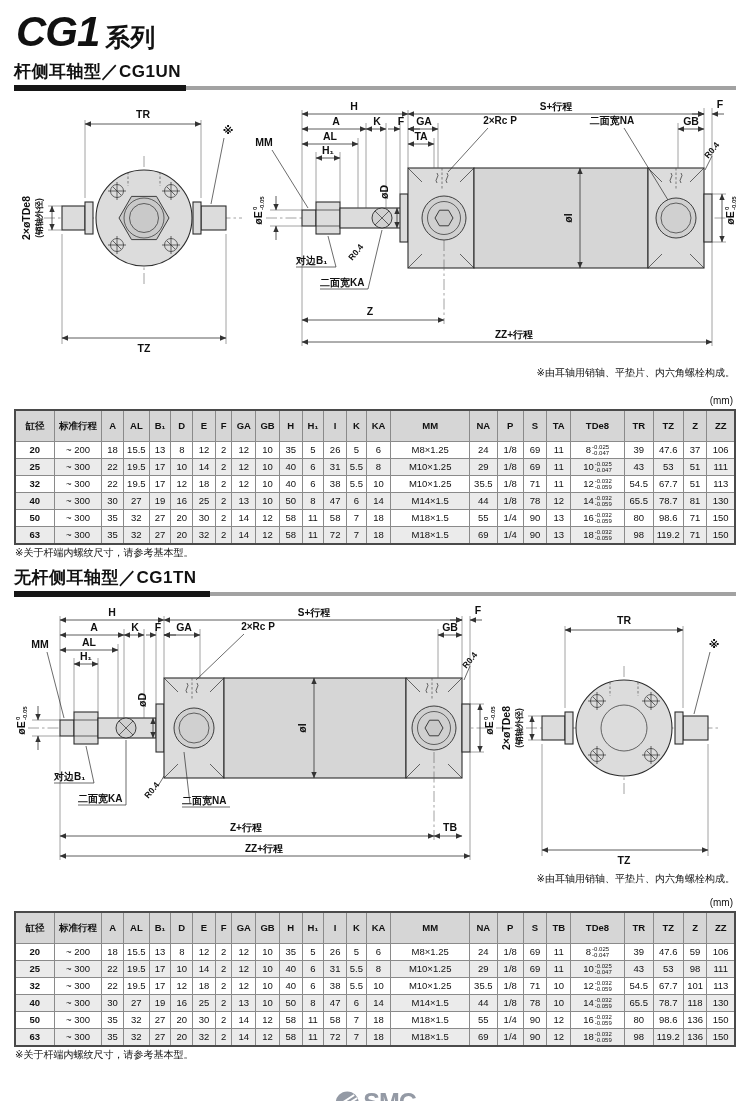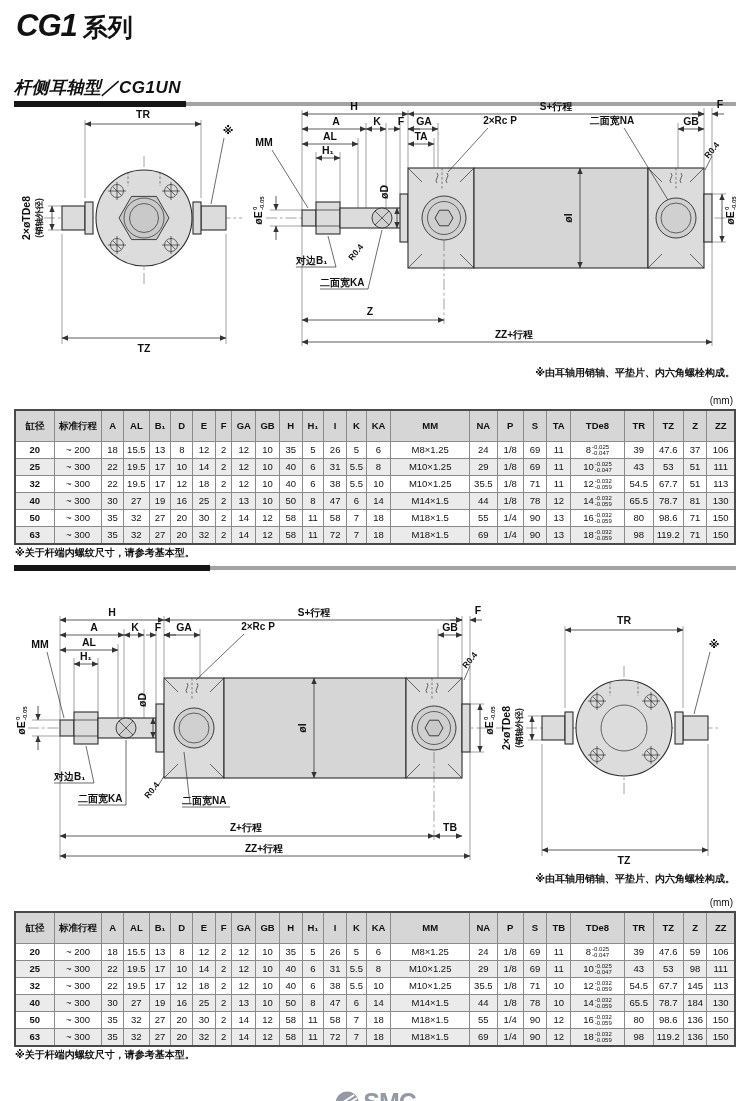--- a/index.html
+++ b/index.html
@@ -3,21 +3,21 @@
 <meta charset="utf-8">
 <style>
   html,body{margin:0;padding:0;background:#ffffff;}
   body{
     width:750px;height:1101px;position:relative;
     font-family:"Liberation Sans","DejaVu Sans",sans-serif;
     color:#111;
   }
   
   .page-title{position:absolute;left:16px;top:8px;white-space:nowrap;}
-  .page-title .model{font-style:italic;font-weight:800;font-size:31px;letter-spacing:-1px;}
+  .page-title .model{font-style:italic;font-weight:800;font-size:42px;letter-spacing:-1px;}
   .page-title .suffix{font-weight:700;font-size:25px;margin-left:6px;}
   .section-head{position:absolute;left:14px;width:722px;}
   .sec-title{font-size:17px;font-weight:700;letter-spacing:0.5px;margin-bottom:3px;white-space:nowrap;}
   .sec-bar{height:4px;background:#a2a2a2;position:relative;}
   .sec-bar .dark{position:absolute;left:0;top:-1px;height:6px;background:#161616;}
   
   .drawing{position:absolute;left:14px;}
   svg text{fill:#101010;}
   .lbl{font:700 10.5px "Liberation Sans","DejaVu Sans",sans-serif;}
   .lblcn{font:700 10px "Liberation Sans","DejaVu Sans",sans-serif;}
@@ -27,21 +27,21 @@
   .body{fill:#dcdcdc;stroke:#2c2c2c;stroke-width:1.1;}
   .body2{fill:#d6d6d6;stroke:#2c2c2c;stroke-width:1.1;}
   .boss{fill:#d0d0d0;stroke:#2c2c2c;stroke-width:0.9;}
   .hexf{fill:#c9c9c9;stroke:#2c2c2c;stroke-width:0.9;}
   .thin{stroke:#2c2c2c;stroke-width:0.7;fill:none;}
   .dim{stroke:#333;stroke-width:0.8;fill:none;}
   .ext{stroke:#555;stroke-width:0.55;fill:none;}
   .cl{stroke:#555;stroke-width:0.55;fill:none;stroke-dasharray:11 3 2.5 3;}
   .dash{stroke:#555;stroke-width:0.7;fill:none;stroke-dasharray:2.5 2;}
   
-  .note{position:absolute;font-size:10px;font-weight:700;white-space:nowrap;}
+  .note{position:absolute;font-size:10px;font-weight:400;white-space:nowrap;}
   .unit{position:absolute;font-size:10px;font-weight:400;}
   
   .spec{position:absolute;left:14px;width:722px;border-collapse:collapse;table-layout:fixed;
         font-size:9.5px;border:2px solid #4a4a4a;}
   .spec th,.spec td{border:1px solid #8a8a8a;text-align:center;padding:0;overflow:hidden;}
   .spec thead th{background:#d6d6d6;height:30px;font-weight:700;line-height:1.15;font-size:9.5px;}
   .spec tbody td{height:16px;line-height:1;}
   .spec tbody tr.alt td{background:#ebebeb;}
   .spec td.bore{font-weight:700;}
   .tstack{display:inline-flex;flex-direction:column;font-size:6px;line-height:1.05;
@@ -51,21 +51,21 @@
                display:flex;align-items:center;gap:3px;color:#949aa5;}
   .footer-logo .smc-text{font-weight:800;font-size:25px;letter-spacing:-1px;}
 </style>
 </head>
 <body>
 
 <div class="page-title">
   <span class="model">CG1</span><span class="suffix">系列</span>
 </div>
 
-<div class="section-head" style="top:76px;font-style:italic;">
+<div class="section-head" style="top:60px;">
   <div class="sec-title">杆侧耳轴型／CG1UN</div>
   <div class="sec-bar">
       <span class="dark" style="width:172px;"></span>
     </div>
 </div>
 
 <svg class="drawing" style="top:98px;" width="722" height="262" viewBox="0 0 722 262">
   <defs>
     <marker id="s1a" viewBox="0 0 10 10" refX="8.5" refY="5" markerWidth="9" markerHeight="9" orient="auto-start-reverse">
       <path d="M0,1.2 L9,5 L0,8.8 Z" fill="#333"></path>
@@ -499,20 +499,21 @@
         <td>119.2</td>
         <td>71</td>
         <td>150</td>
       </tr>
     </tbody>
 </table>
 
 <div class="note" style="top:546px;left:15px;">※关于杆端内螺纹尺寸，请参考基本型。</div>
 
 <div class="section-head" style="top:566px;">
+  <div class="sec-title">无杆侧耳轴型／CG1TN</div>
   <div class="sec-bar">
       <span class="dark" style="width:196px;"></span>
     </div>
 </div>
 
 <svg class="drawing" style="top:604px;" width="722" height="264" viewBox="0 0 722 264">
   <defs>
     <marker id="s2a" viewBox="0 0 10 10" refX="8.5" refY="5" markerWidth="9" markerHeight="9" orient="auto-start-reverse">
       <path d="M0,1.2 L9,5 L0,8.8 Z" fill="#333"></path>
     </marker>
@@ -843,21 +844,21 @@
         <td>35.5</td>
         <td>1/8</td>
         <td>71</td>
         <td>10</td>
         <td><span>12</span><span class="tstack">
             <span>-0.032</span>
             <span>-0.059</span>
           </span></td>
         <td>54.5</td>
         <td>67.7</td>
-        <td>145</td>
+        <td>101</td>
         <td>113</td>
       </tr>
       <tr class="alt">
         <td class="bore">40</td>
         <td>~ 300</td>
         <td>30</td>
         <td>27</td>
         <td>19</td>
         <td>16</td>
         <td>25</td>
@@ -873,21 +874,21 @@
         <td>44</td>
         <td>1/8</td>
         <td>78</td>
         <td>10</td>
         <td><span>14</span><span class="tstack">
             <span>-0.032</span>
             <span>-0.059</span>
           </span></td>
         <td>65.5</td>
         <td>78.7</td>
-        <td>184</td>
+        <td>118</td>
         <td>130</td>
       </tr>
       <tr>
         <td class="bore">50</td>
         <td>~ 300</td>
         <td>35</td>
         <td>32</td>
         <td>27</td>
         <td>20</td>
         <td>30</td>

